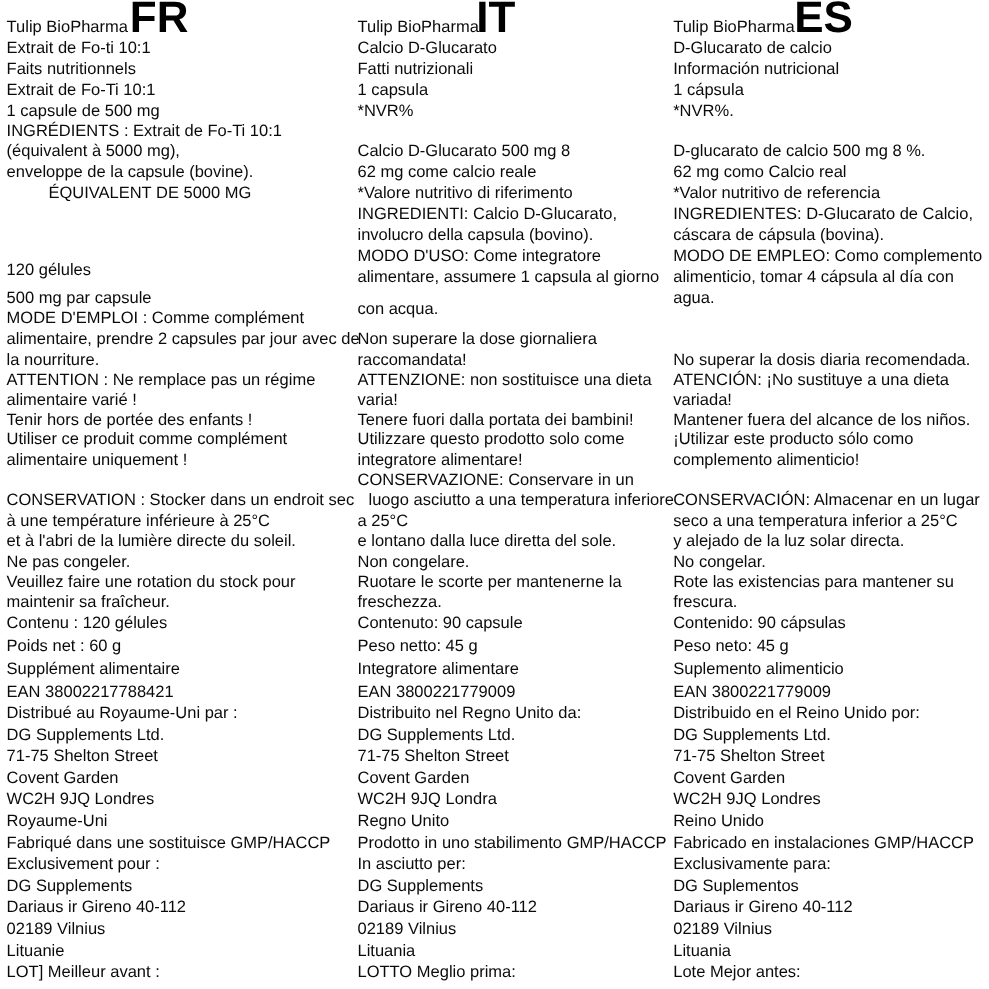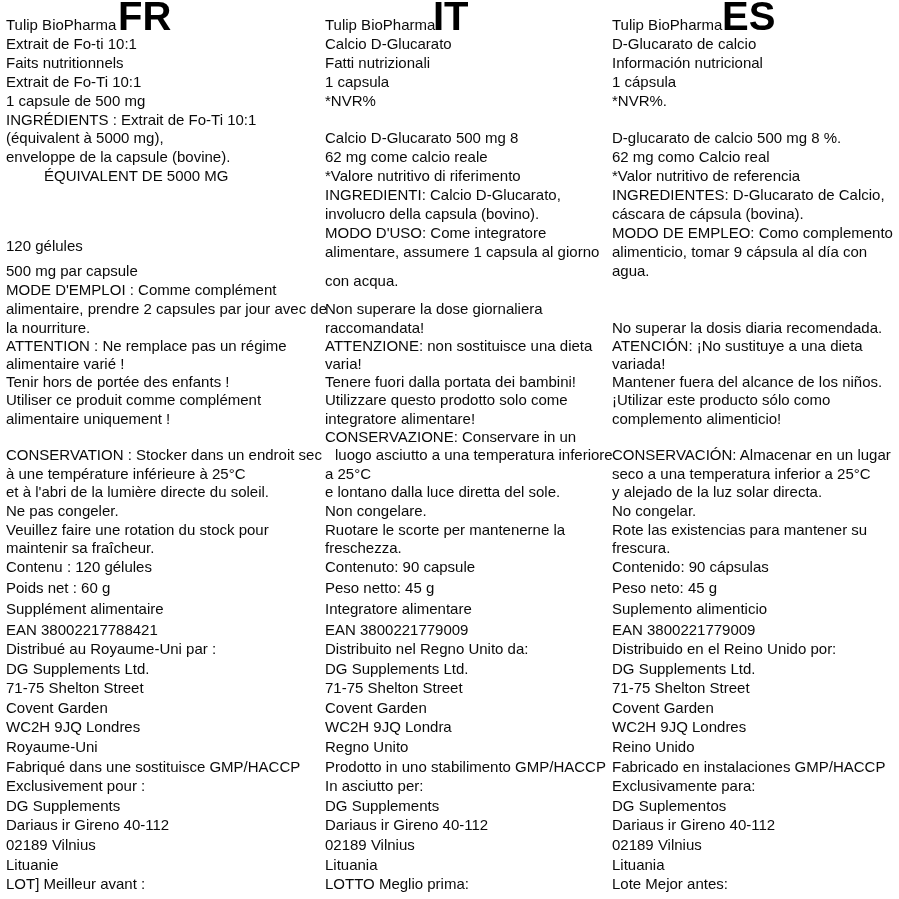--- a/index.html
+++ b/index.html
@@ -145,21 +145,21 @@
       <div class="line" style="top: 36px;">D-Glucarato de calcio</div>
       <div class="line" style="top: 55px;">Información nutricional</div>
       <div class="line" style="top: 74px;">1 cápsula</div>
       <div class="line" style="top: 93px;">*NVR%.</div>
       <div class="line" style="top: 130px;">D-glucarato de calcio 500 mg 8 %.</div>
       <div class="line" style="top: 149px;">62 mg como Calcio real</div>
       <div class="line" style="top: 168px;">*Valor nutritivo de referencia</div>
       <div class="line" style="top: 187px;">INGREDIENTES: D-Glucarato de Calcio,</div>
       <div class="line" style="top: 206px;">cáscara de cápsula (bovina).</div>
       <div class="line" style="top: 225px;">MODO DE EMPLEO: Como complemento</div>
-      <div class="line" style="top: 244px;">alimenticio, tomar 9 cápsula al día con</div>
+      <div class="line" style="top: 244px;">alimenticio, tomar 4 cápsula al día con</div>
       <div class="line" style="top: 263px;">agua.</div>
       <div class="line" style="top: 320px;">No superar la dosis diaria recomendada.</div>
       <div class="line" style="top: 338px;">ATENCIÓN: ¡No sustituye a una dieta</div>
       <div class="line" style="top: 356px;">variada!</div>
       <div class="line" style="top: 374px;">Mantener fuera del alcance de los niños.</div>
       <div class="line" style="top: 392px;">¡Utilizar este producto sólo como</div>
       <div class="line" style="top: 411px;">complemento alimenticio!</div>
       <div class="line" style="top: 447px;">CONSERVACIÓN: Almacenar en un lugar</div>
       <div class="line" style="top: 466px;">seco a una temperatura inferior a 25°C</div>
       <div class="line" style="top: 484px;">y alejado de la luz solar directa.</div>

